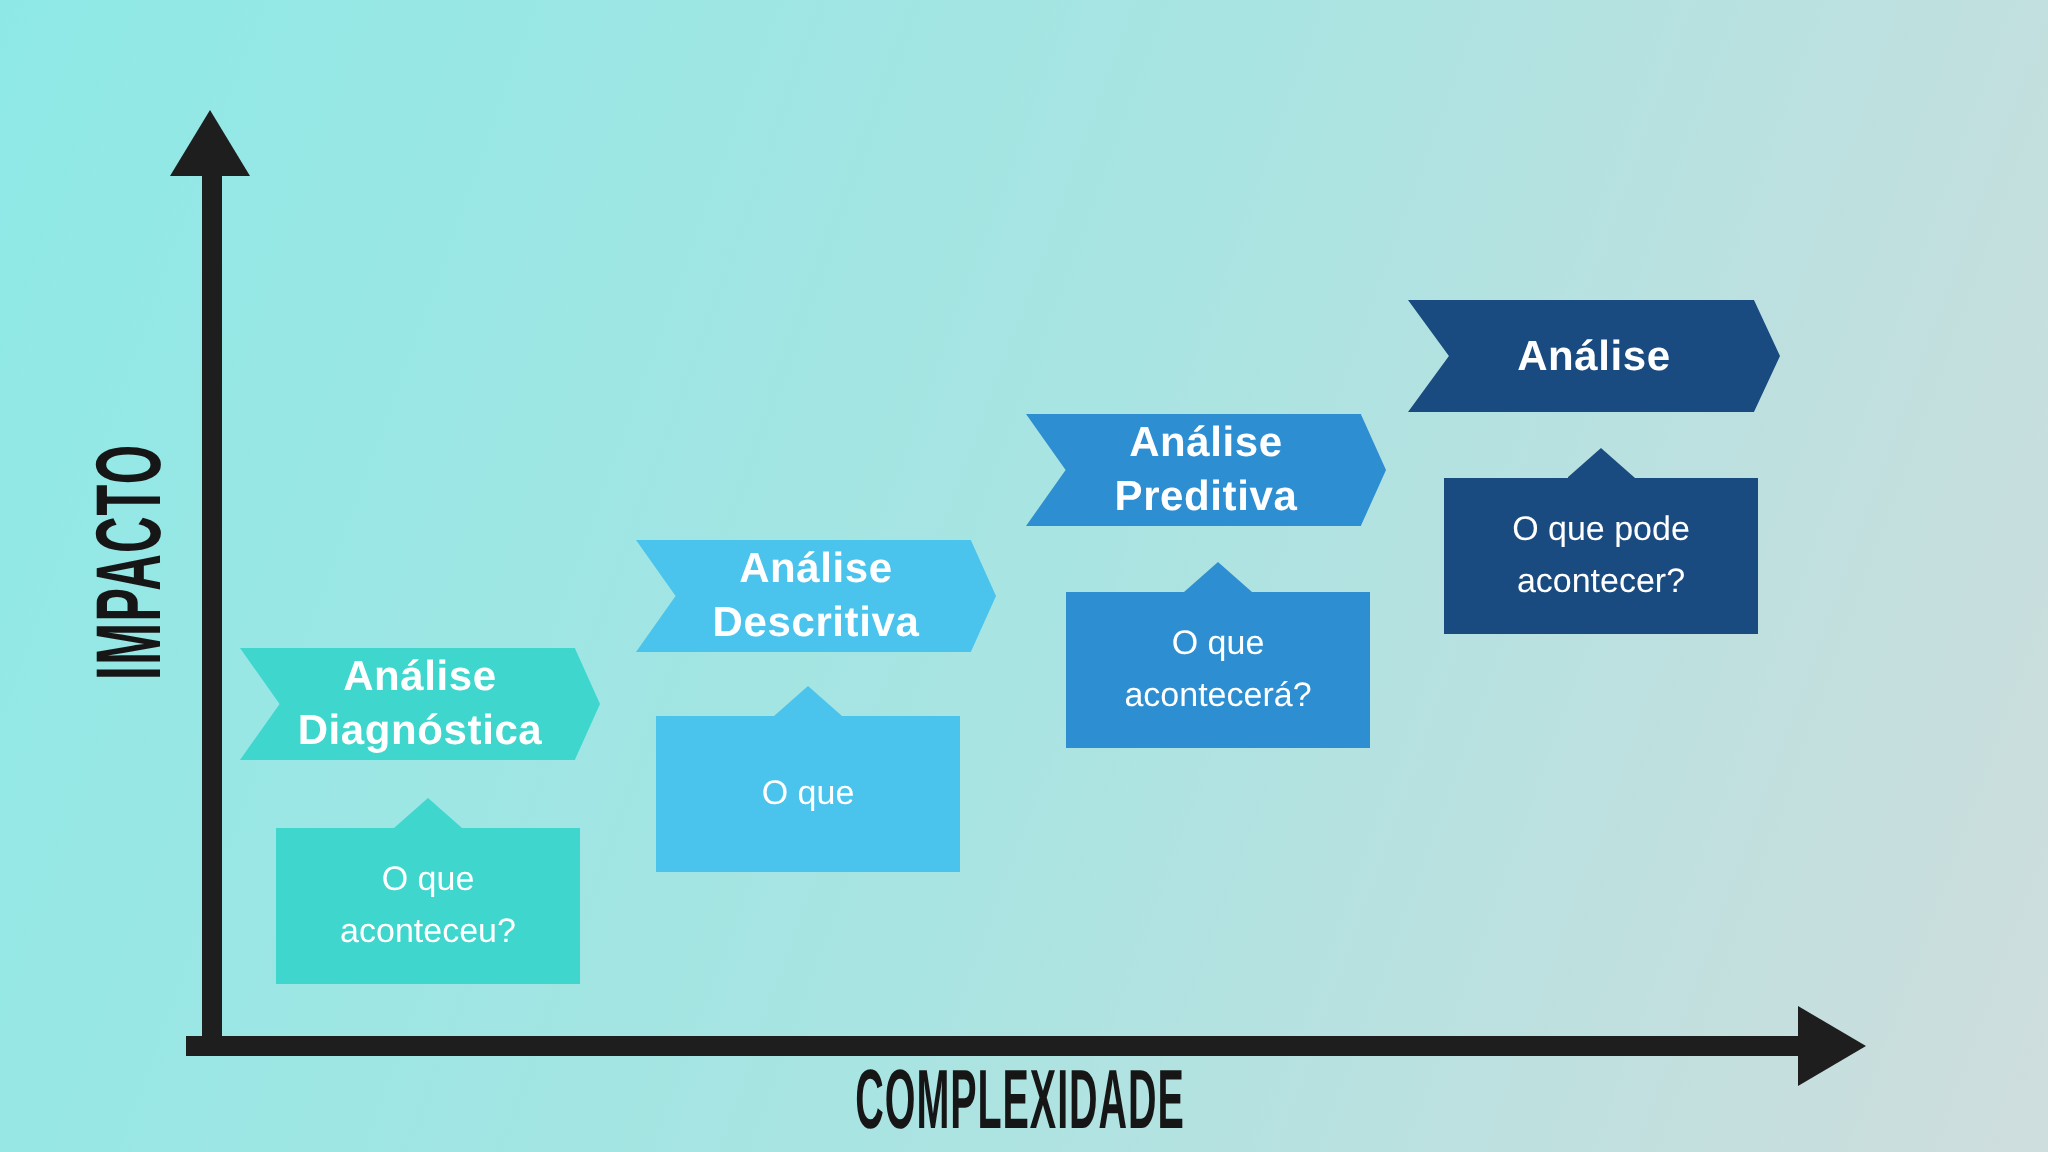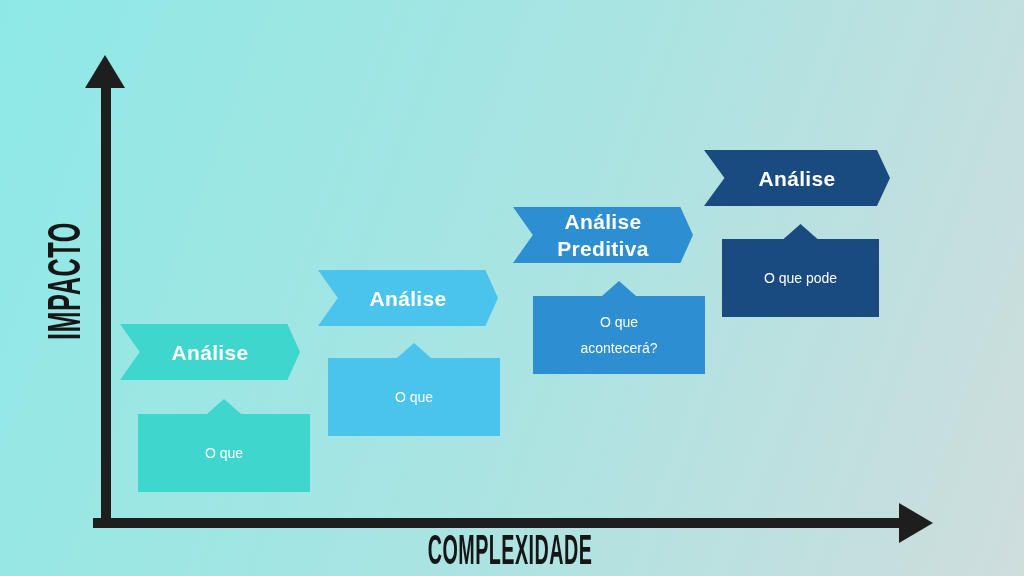--- a/index.html
+++ b/index.html
@@ -69,34 +69,34 @@
     flex-direction: column;
     justify-content: center;
     text-align: center;
     font-weight: bold;
     font-size: 21px;
     line-height: 27px;
     letter-spacing: 0.3px;
   }
 
   
-  .bubble { position: absolute; width: 172px; }
+  .bubble { position: absolute; width: 152px; }
   .bubble-pointer {
     width: 34px; height: 15px;
     margin: 0 auto;
     clip-path: polygon(50% 0, 100% 100%, 0 100%);
   }
   .bubble-box {
     height: 78px;
     display: flex;
     flex-direction: column;
     justify-content: center;
     text-align: center;
     color: #ffffff;
-    font-size: 14px;
+    font-size: 17px;
     line-height: 26px;
   }
 
   
   .s1-banner { left: 120px; top: 324px; }
   .s1-bubble { left: 138px; top: 399px; }
   .s2-banner { left: 318px; top: 270px; }
   .s2-bubble { left: 328px; top: 343px; }
   .s3-banner { left: 513px; top: 207px; }
   .s3-bubble { left: 533px; top: 281px; }
@@ -112,32 +112,35 @@
   <div class="y-axis-arrow" style="background-color: rgb(30, 30, 30);"></div>
   <div class="x-axis-line" style="background-color: rgb(30, 30, 30);"></div>
   <div class="x-axis-arrow" style="background-color: rgb(30, 30, 30);"></div>
 
   <span class="axis-label y-label">IMPACTO</span>
   <span class="axis-label x-label">COMPLEXIDADE</span>
 
   <div>
     <div class="banner s1-banner" style="background-color: rgb(62, 214, 205);">
       <div>Análise</div>
+      <div>Diagnóstica</div>
     </div>
     <div class="bubble s1-bubble">
       <div class="bubble-pointer" style="background-color: rgb(62, 214, 205);"></div>
       <div class="bubble-box" style="background-color: rgb(62, 214, 205);">
         <div>O que</div>
+        <div>aconteceu?</div>
       </div>
     </div>
   </div>
 
   <div>
     <div class="banner s2-banner" style="background-color: rgb(74, 195, 237);">
       <div>Análise</div>
+      <div>Descritiva</div>
     </div>
     <div class="bubble s2-bubble">
       <div class="bubble-pointer" style="background-color: rgb(74, 195, 237);"></div>
       <div class="bubble-box" style="background-color: rgb(74, 195, 237);">
         <div>O que</div>
       </div>
     </div>
   </div>
 
   <div>
@@ -155,17 +158,18 @@
   </div>
 
   <div>
     <div class="banner s4-banner" style="background-color: rgb(26, 75, 128);">
       <div>Análise</div>
     </div>
     <div class="bubble s4-bubble">
       <div class="bubble-pointer" style="background-color: rgb(26, 75, 128);"></div>
       <div class="bubble-box" style="background-color: rgb(26, 75, 128);">
         <div>O que pode</div>
+        <div>acontecer?</div>
       </div>
     </div>
   </div>
 
 </div>
 
 </body></html>

